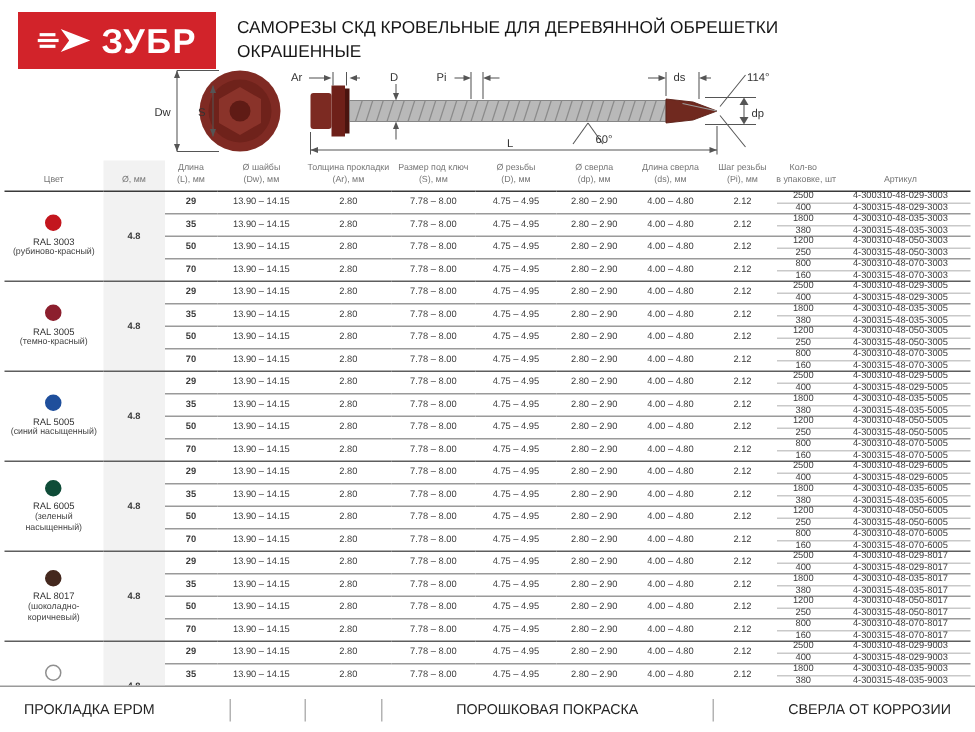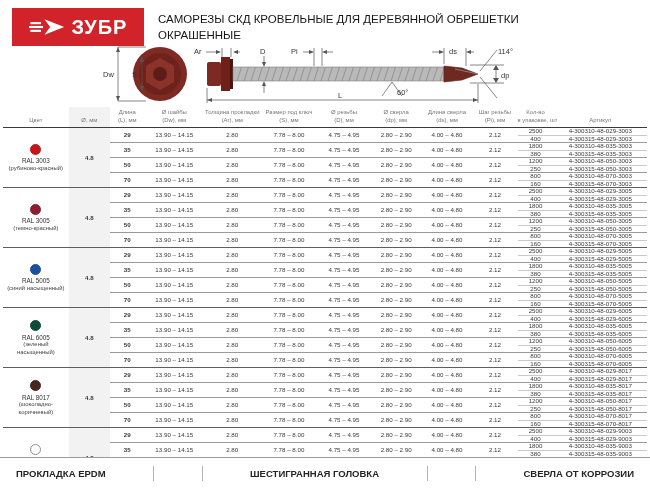--- a/index.html
+++ b/index.html
@@ -1,19 +1,19 @@
 <!DOCTYPE html>
 <html><head>
 <meta charset="utf-8">
 <style>
   html,body{margin:0;padding:0}
   body{width:650px;height:488px;background:#fff;font-family:"Liberation Sans",sans-serif;position:relative;overflow:hidden}
   
   .logo{position:absolute;top:8px;left:12px;width:132px;height:38px;background:#d2232a;display:flex;align-items:center;justify-content:center;gap:5px}
-  .logo-text{color:#fff;font-weight:bold;font-size:20px;letter-spacing:1px;line-height:1}
+  .logo-text{color:#fff;font-weight:bold;font-size:23px;letter-spacing:1px;line-height:1}
   .title{position:absolute;top:12px;left:158px;width:395px;font-size:11.5px;font-weight:normal;color:#161616;line-height:1.35;text-transform:uppercase}
   .diagram{position:absolute;top:38px;left:0;width:650px;height:68px}
   .diagram text{font-size:7.5px;fill:#333;font-family:"Liberation Sans",sans-serif}
   .dimline{stroke:#555;stroke-width:0.7;fill:none}
   .arrow{fill:#555;stroke:none}
   #thread-lines line{stroke:#8a8a8a;stroke-width:0.8}
   
   .spec-table{position:absolute;top:107px;left:3px;width:644px;border-collapse:collapse;table-layout:fixed}
   .spec-table thead th{font-size:5.9px;font-weight:normal;color:#767676;vertical-align:bottom;padding:2px 0 3px;border-bottom:1px solid #3a3a3a;line-height:1.3}
   .spec-table thead th div{white-space:nowrap;overflow:visible;text-align:center}
@@ -23,21 +23,21 @@
   th.dia-col{background:#f2f2f2}
   td.color-cell{vertical-align:middle}
   .dot{display:inline-block;width:9px;height:9px;border-radius:50%;border:1px solid transparent;margin-bottom:1px}
   .ral{font-size:6.3px;color:#333;line-height:1.25}
   .cname{font-size:5.9px;color:#444;line-height:1.2;padding:0 4px}
   tr.pack-second td{border-top:1px solid #c9c9c9}
   tr.len-first td{border-top:1px solid #9a9a9a}
   tr.grp-first td{border-top:1px solid #5e5e5e}
   
   .footer{position:absolute;left:0;bottom:0;width:650px;height:31px;border-top:1px solid #9a9a9a;display:flex;align-items:center;justify-content:space-between;padding:0 16px;box-sizing:border-box;background:#fff}
-  .feature{font-size:9.5px;font-weight:bold;color:#242424;white-space:nowrap}
+  .feature{font-size:9.5px;font-weight:normal;color:#242424;white-space:nowrap}
   .fsep{width:1px;height:15px;background:#b3b3b3}
 </style>
 </head>
 <body>
 
 <div class="logo">
   <svg width="38" height="28" viewBox="0 0 54 28">
     <rect x="2" y="7" width="15" height="3" fill="#fff"></rect>
     <rect x="0" y="12.5" width="20" height="3" fill="#fff"></rect>
     <rect x="2" y="18" width="15" height="3" fill="#fff"></rect>
@@ -621,17 +621,17 @@
         <td class="qty-cell">160</td>
         <td class="sku-cell">4-300315-48-070-9003</td>
       </tr>
     </tbody>
 </table>
 
 <div class="footer">
   <span class="feature">ПРОКЛАДКА EPDM</span>
   <span class="fsep"></span>
   <span class="fsep"></span>
-  <span class="feature">ШЕСТИГРАННАЯ ГОЛОВКА</span>
   <span class="fsep"></span>
+  <span class="feature">ПОРОШКОВАЯ ПОКРАСКА</span>
   <span class="fsep"></span>
   <span class="feature">СВЕРЛА ОТ КОРРОЗИИ</span>
 </div>
 
 </body></html>

